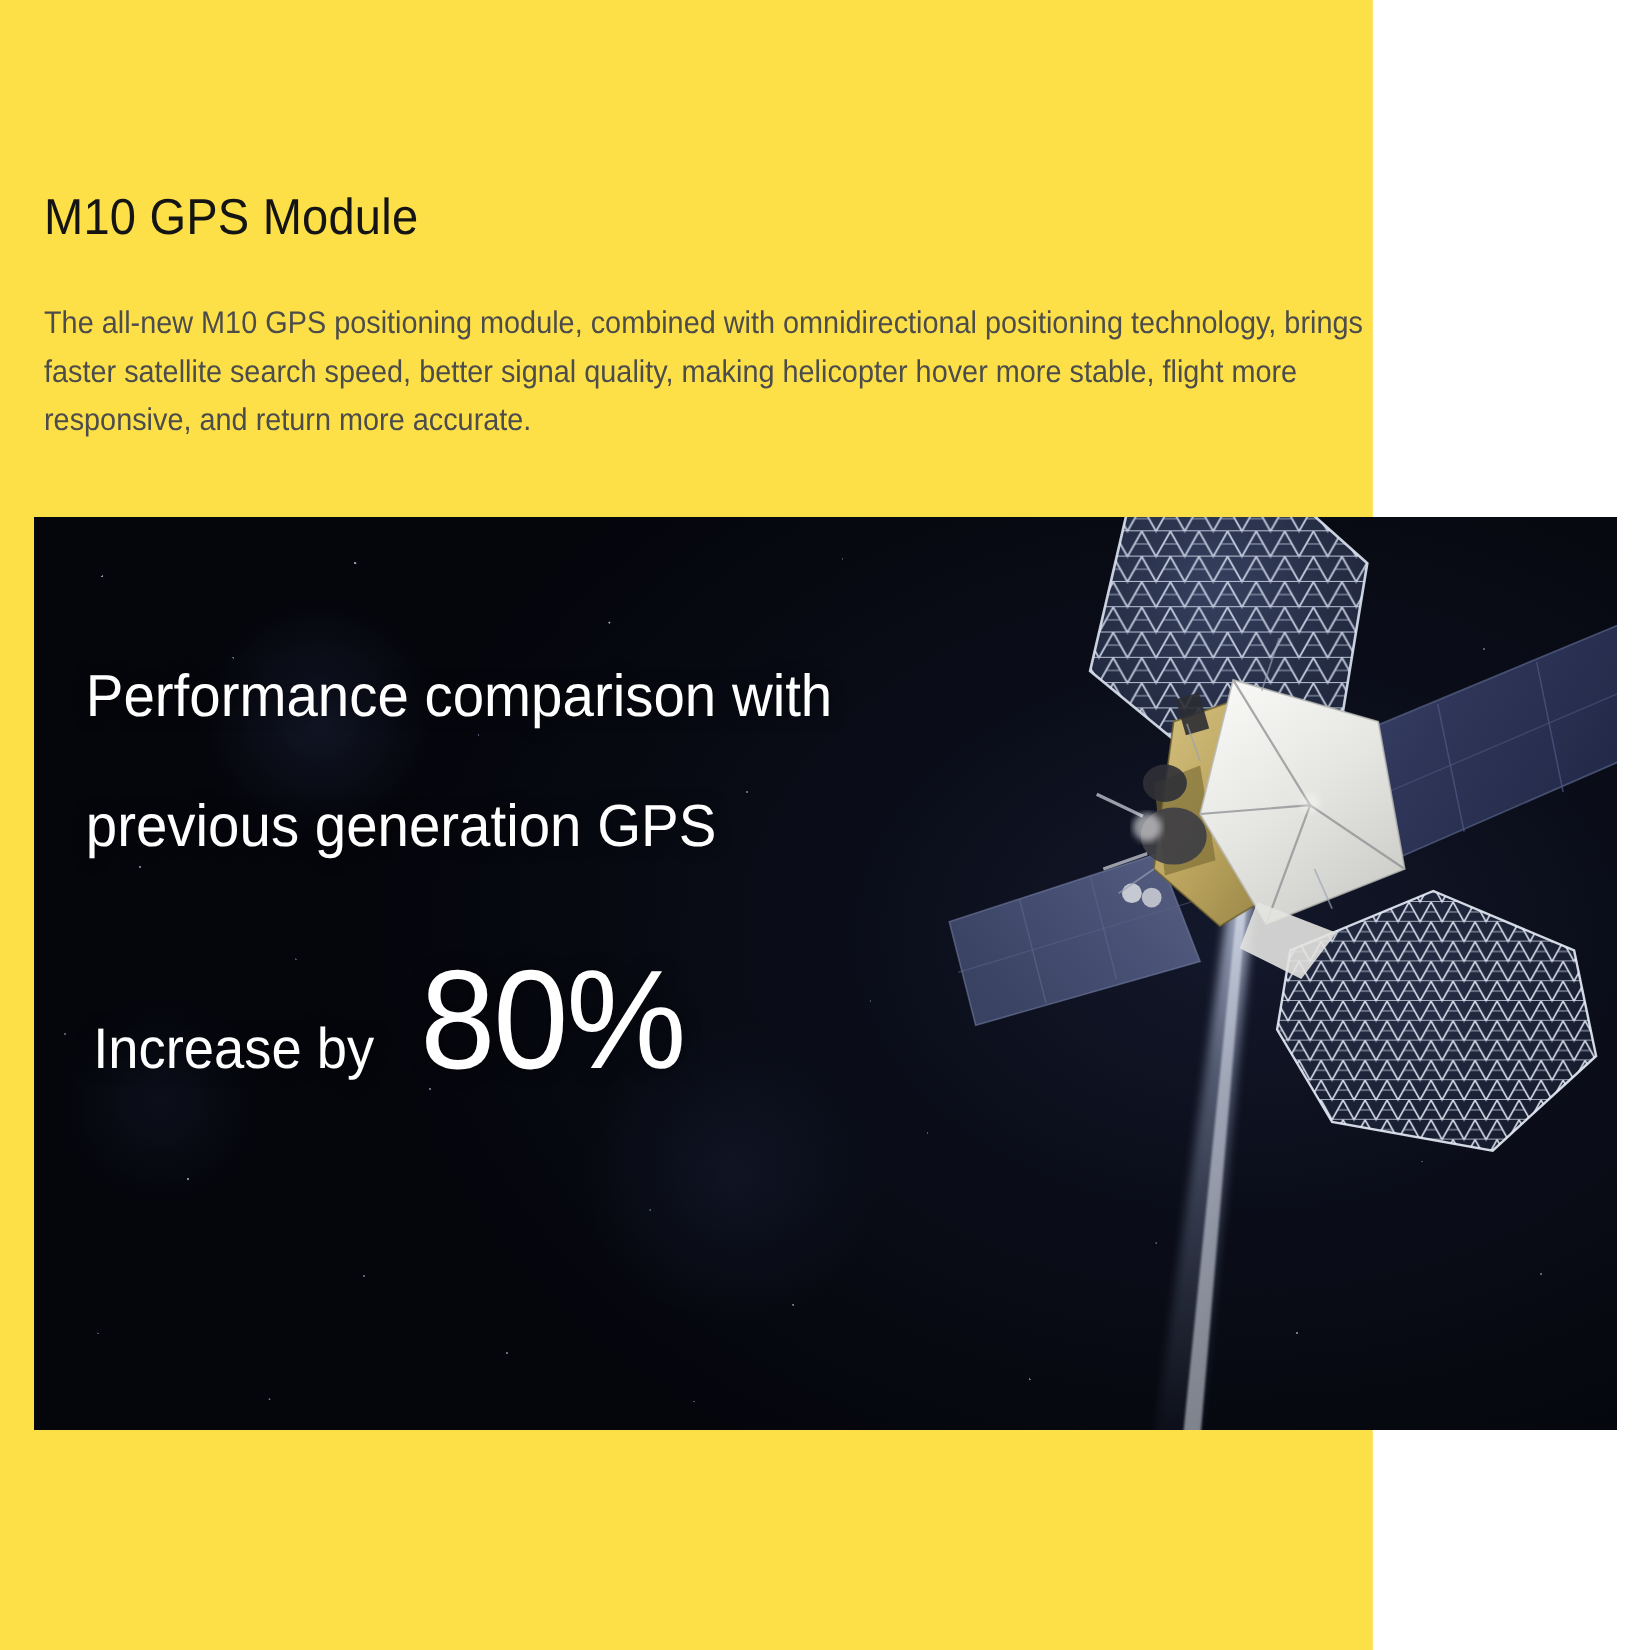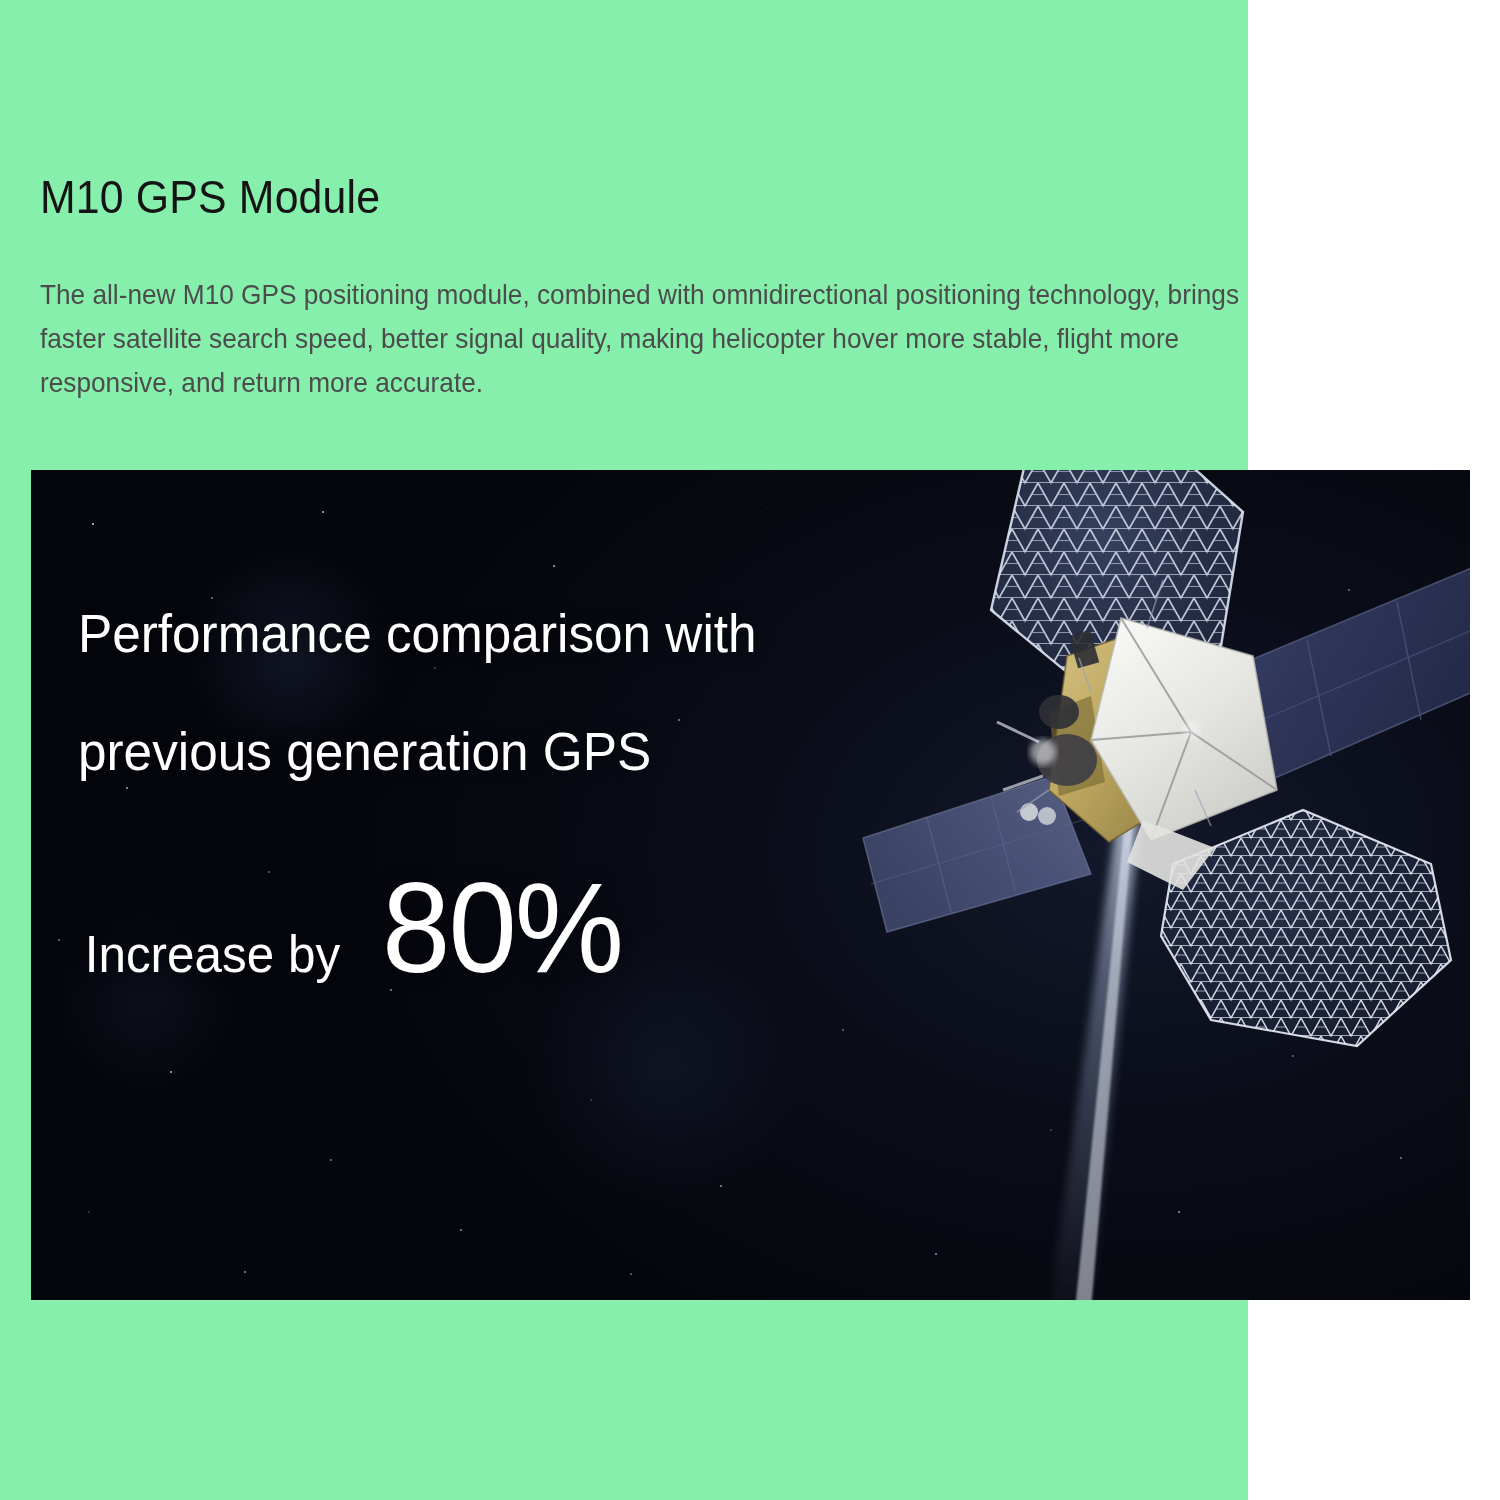--- a/index.html
+++ b/index.html
@@ -10,21 +10,21 @@
     height: 1500px;
     background: #ffffff;
     font-family: "Liberation Sans", "DejaVu Sans", sans-serif;
     overflow: hidden;
   }
 
   #page {
     position: relative;
     width: 1248px;
     height: 1500px;
-    background: #86efac;
+    background: #fde047;
   }
 
   
   .title {
     position: absolute;
     left: 40px;
     top: 168px;
     font-size: 46px;
     line-height: 58px;
     font-weight: 400;

